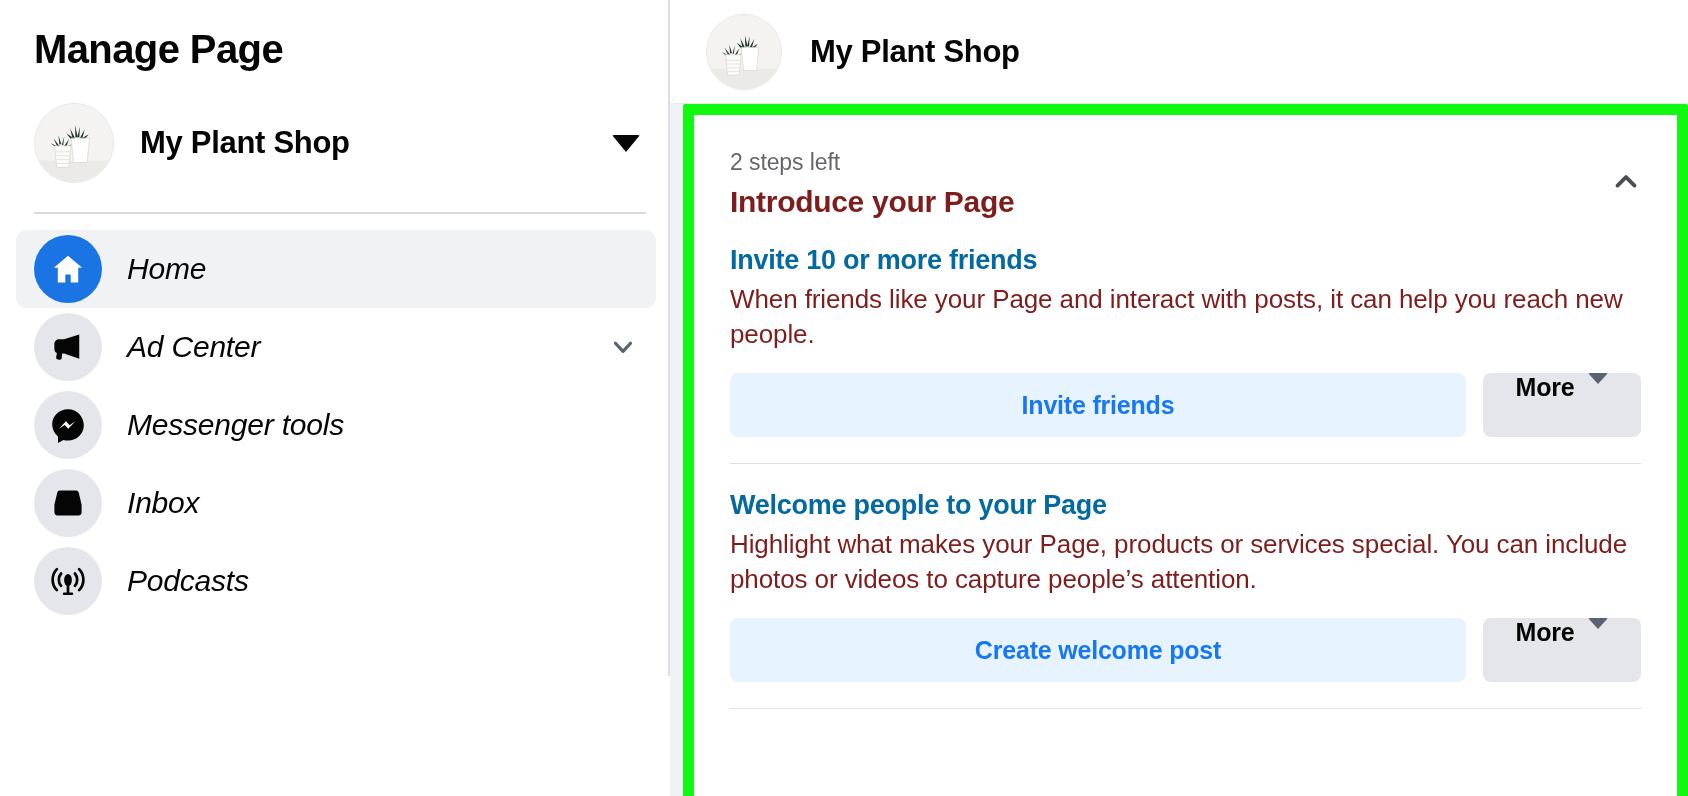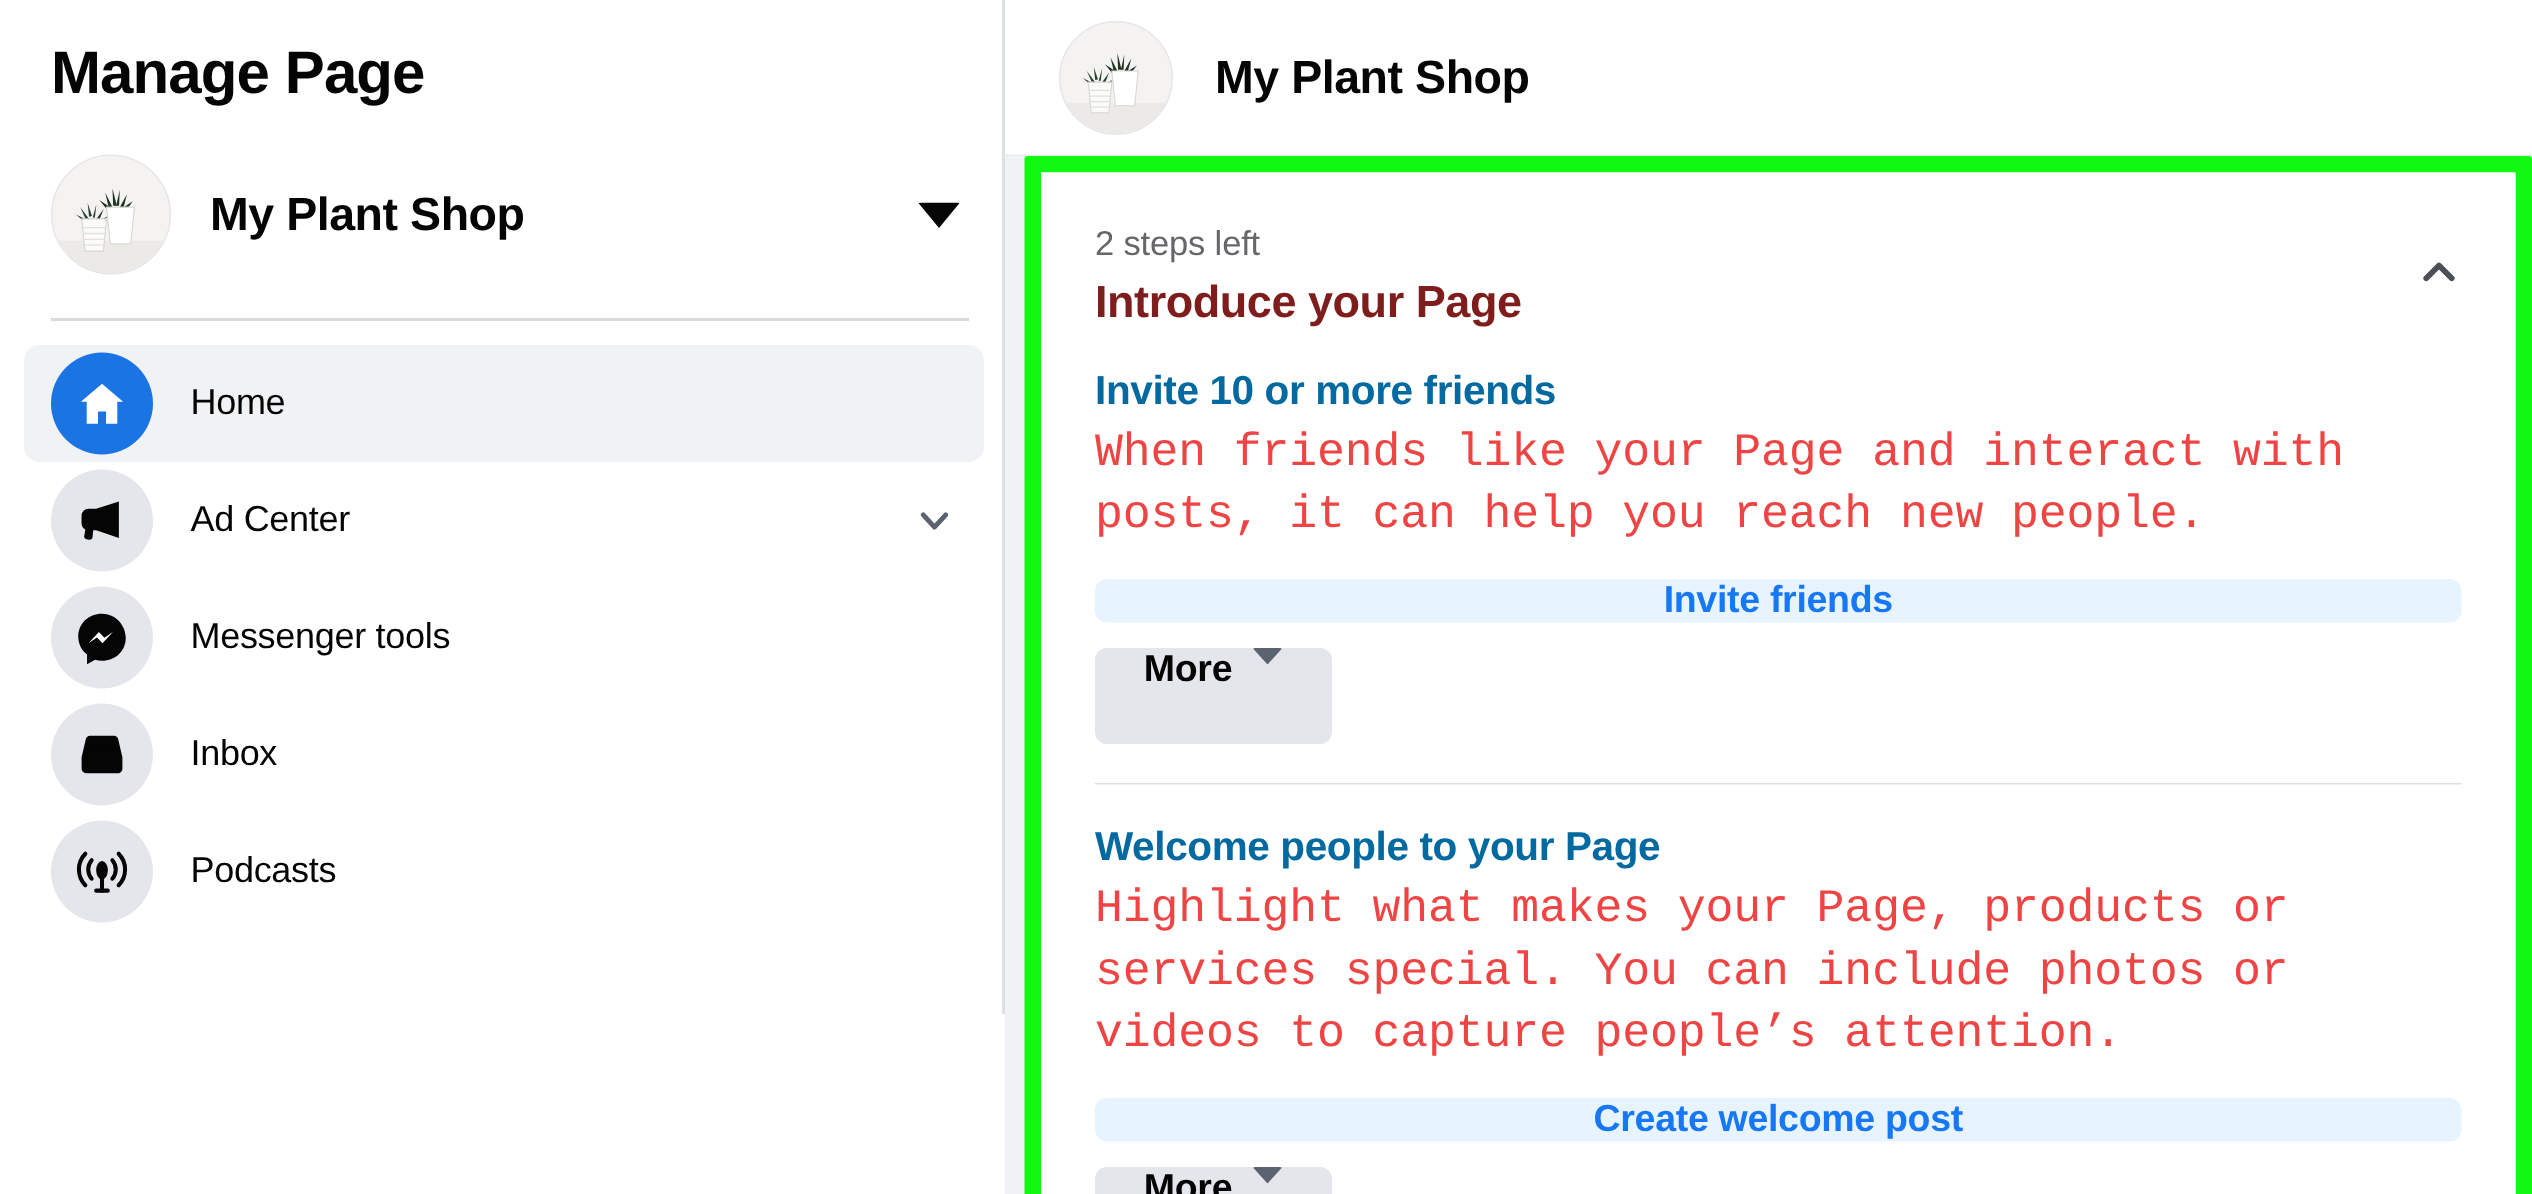--- a/index.html
+++ b/index.html
@@ -106,25 +106,26 @@
     background: #e4e6eb;
     flex: 0 0 68px;
     display: flex;
     align-items: center;
     justify-content: center;
   }
   .nav-icon.blue { background: #1b74e4; }
   .nav-icon svg { display: block; }
 
   .nav-label {
-    font-size: 24px;
+    font-size: 30px;
     color: #050505;
     margin-left: 25px;
     letter-spacing: -0.2px;
     white-space: nowrap;
+    font-style: italic;
   }
 
   .nav-chevron {
     margin-left: auto;
     color: #5b6270;
     display: flex;
     align-items: center;
   }
 
   
@@ -212,34 +213,32 @@
   .task { padding-top: 26px; }
 
   .task-title {
     font-size: 27px;
     font-weight: bold;
     color: #0369a1;
     letter-spacing: -0.25px;
   }
 
   .task-desc {
-    font-size: 31px;
-    color: #ef4444;
+    font-size: 26px;
+    color: #7f1d1d;
     line-height: 1.33;
     margin-top: 6px;
     max-width: 905px;
     letter-spacing: -0.1px;
-    font-family: Liberation Mono, monospace;
   }
 
   .btn-row {
     display: flex;
     gap: 17px;
     margin-top: 22px;
-    flex-direction: column;
   }
 
   .btn-primary {
     flex: 1;
     height: 64px;
     background: #e7f3ff;
     color: #1877f2;
     font-size: 25px;
     font-weight: bold;
     border: none;

